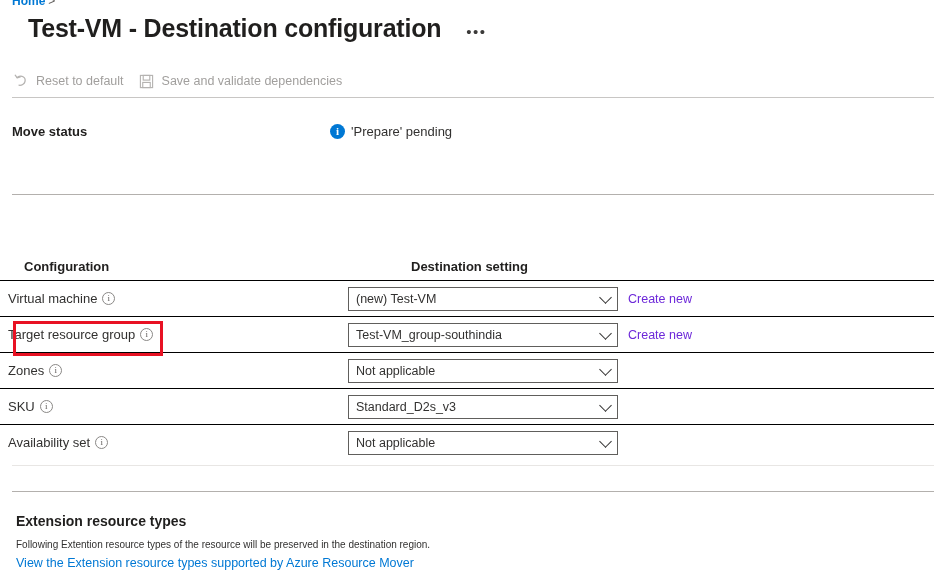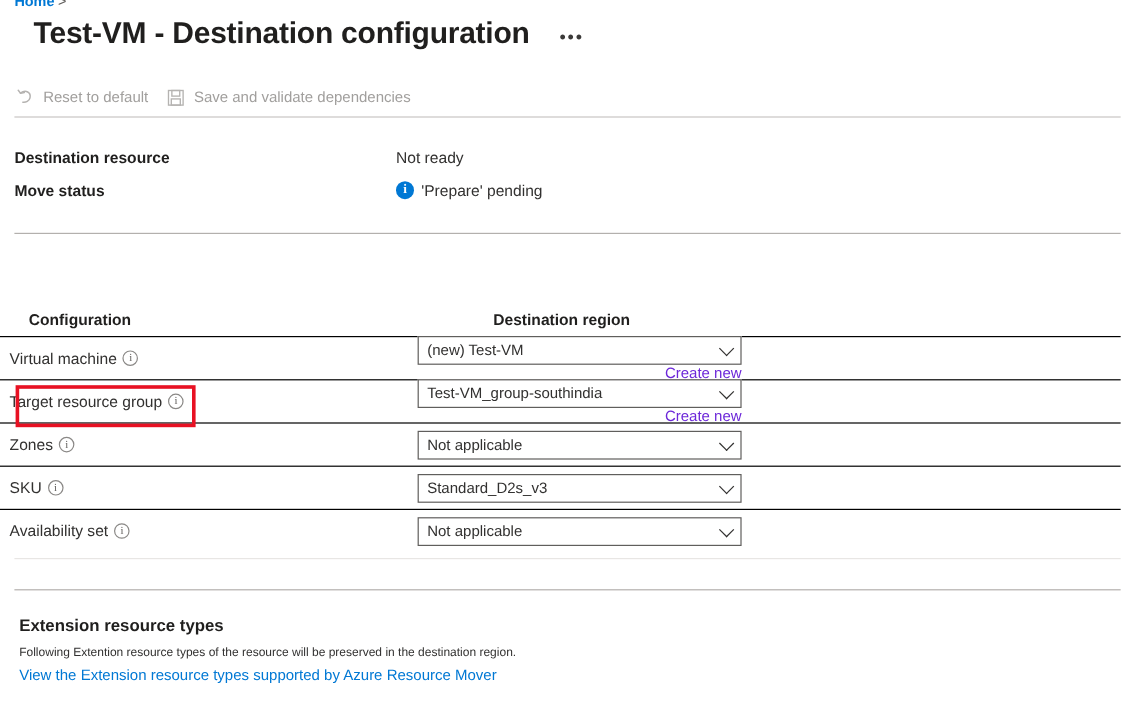--- a/index.html
+++ b/index.html
@@ -203,21 +203,21 @@
     font-size: 9px;
     font-family: "Liberation Serif", serif;
     display: inline-flex;
     align-items: center;
     justify-content: center;
     margin-left: 5px;
     flex: 0 0 auto;
     line-height: 1;
     cursor: pointer;
   }
-  .cell-setting { display: flex; align-items: flex-end; flex-direction: column; }
+  .cell-setting { display: flex; align-items: center; }
   .dropdown {
     position: relative;
     width: 270px;
     height: 24px;
     border: 1px solid #605e5c;
     background: #ffffff;
     display: flex;
     align-items: center;
     padding: 0 26px 0 7px;
     font-size: 12.5px;
@@ -303,41 +303,35 @@
           <rect x="4" y="9" width="8" height="5.5" fill="none" stroke="#b5b3b1" stroke-width="1.2"></rect>
         </svg>
       </span>
       <span>Save and validate dependencies</span>
     </div>
   </div>
   <div class="cmd-sep-line"></div>
 
   <div class="status-block">
     <div class="status-row">
-      <div class="status-label">Destination resource</div>
-      <div class="status-value">
-        <span>Not ready</span>
-      </div>
-    </div>
-    <div class="status-row">
       <div class="status-label">Move status</div>
       <div class="status-value">
         <span class="info-filled">i</span>
         <span>'Prepare' pending</span>
       </div>
     </div>
   </div>
 
   <div class="divider-strong" style="top:194px;"></div>
 
 
   <div class="cfg-table">
     <div class="cfg-header">
       <div class="col-cfg">Configuration</div>
-      <div class="col-dst">Destination region</div>
+      <div class="col-dst">Destination setting</div>
     </div>
 
     <div class="cfg-row">
       <div class="cell-label">
         <span>Virtual machine</span>
         <span class="info-outline">i</span>
       </div>
       <div class="cell-setting">
         <div class="dropdown">
           <span>(new) Test-VM</span>

